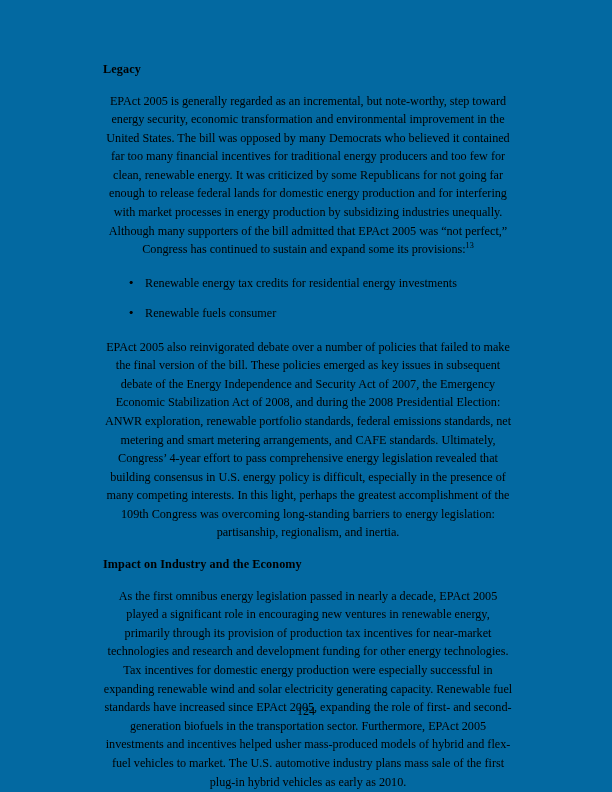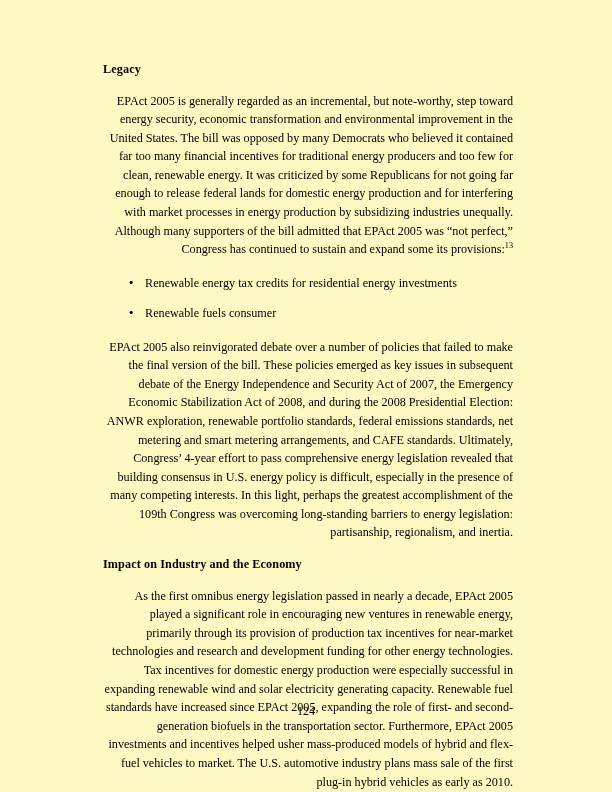--- a/index.html
+++ b/index.html
@@ -15,21 +15,21 @@
     color: #000000;
     overflow: hidden;
   }
 
   .page {
     position: absolute;
     left: 0;
     top: 0;
     width: 612px;
     height: 792px;
-    background: #fef9c3;
+    background: #0369a1;
   }
 
   .content {
     position: absolute;
     left: 103px;
     top: 62px;
     width: 410px;
   }
 
   h2.section-heading {
@@ -41,21 +41,21 @@
   }
 
   h2.section-heading.spaced-above {
     margin-top: 13px;
   }
 
   p.body-para {
     font-size: 12.2px;
     line-height: 18.6px;
     margin: 0 0 15px 0;
-    text-align: right;
+    text-align: center;
     letter-spacing: -0.02px;
   }
 
   p.body-para:last-child {
     margin-bottom: 0;
   }
 
   sup.footnote-ref {
     font-size: 8.2px;
     vertical-align: super;

